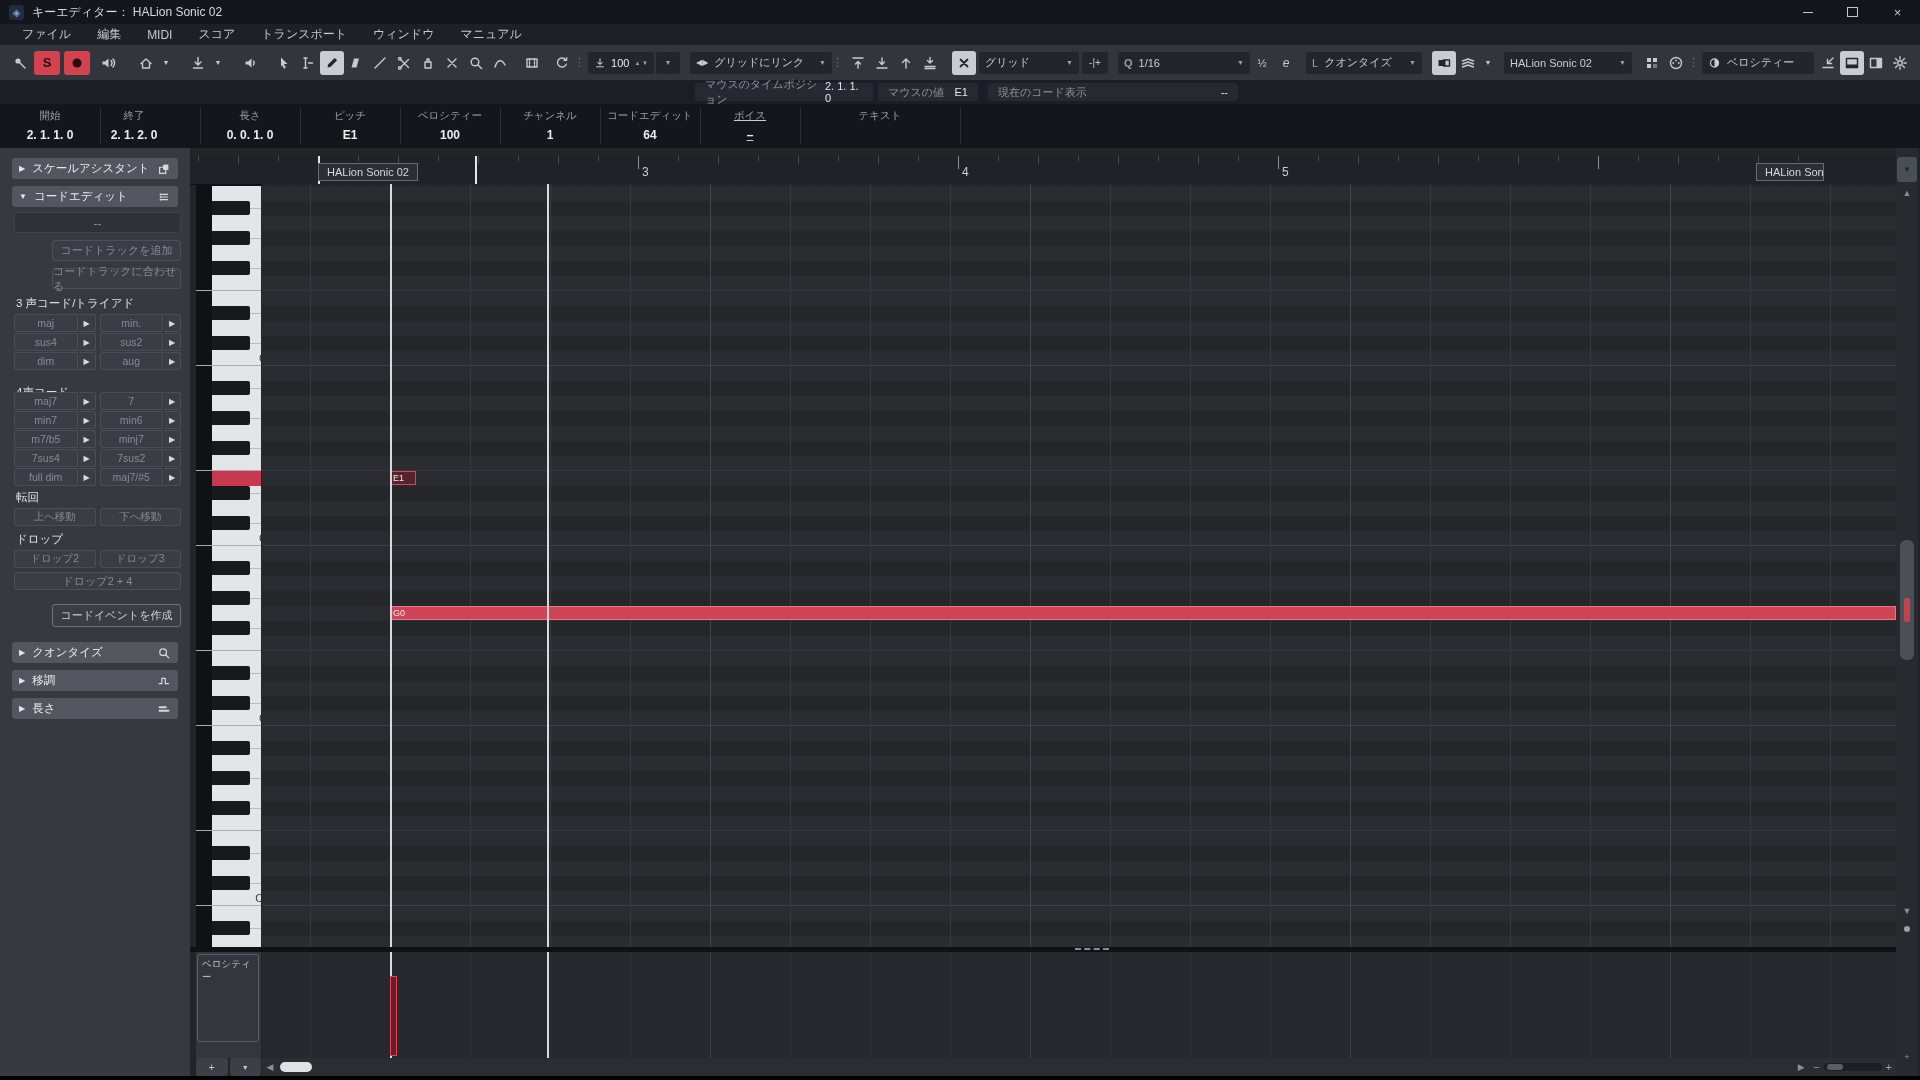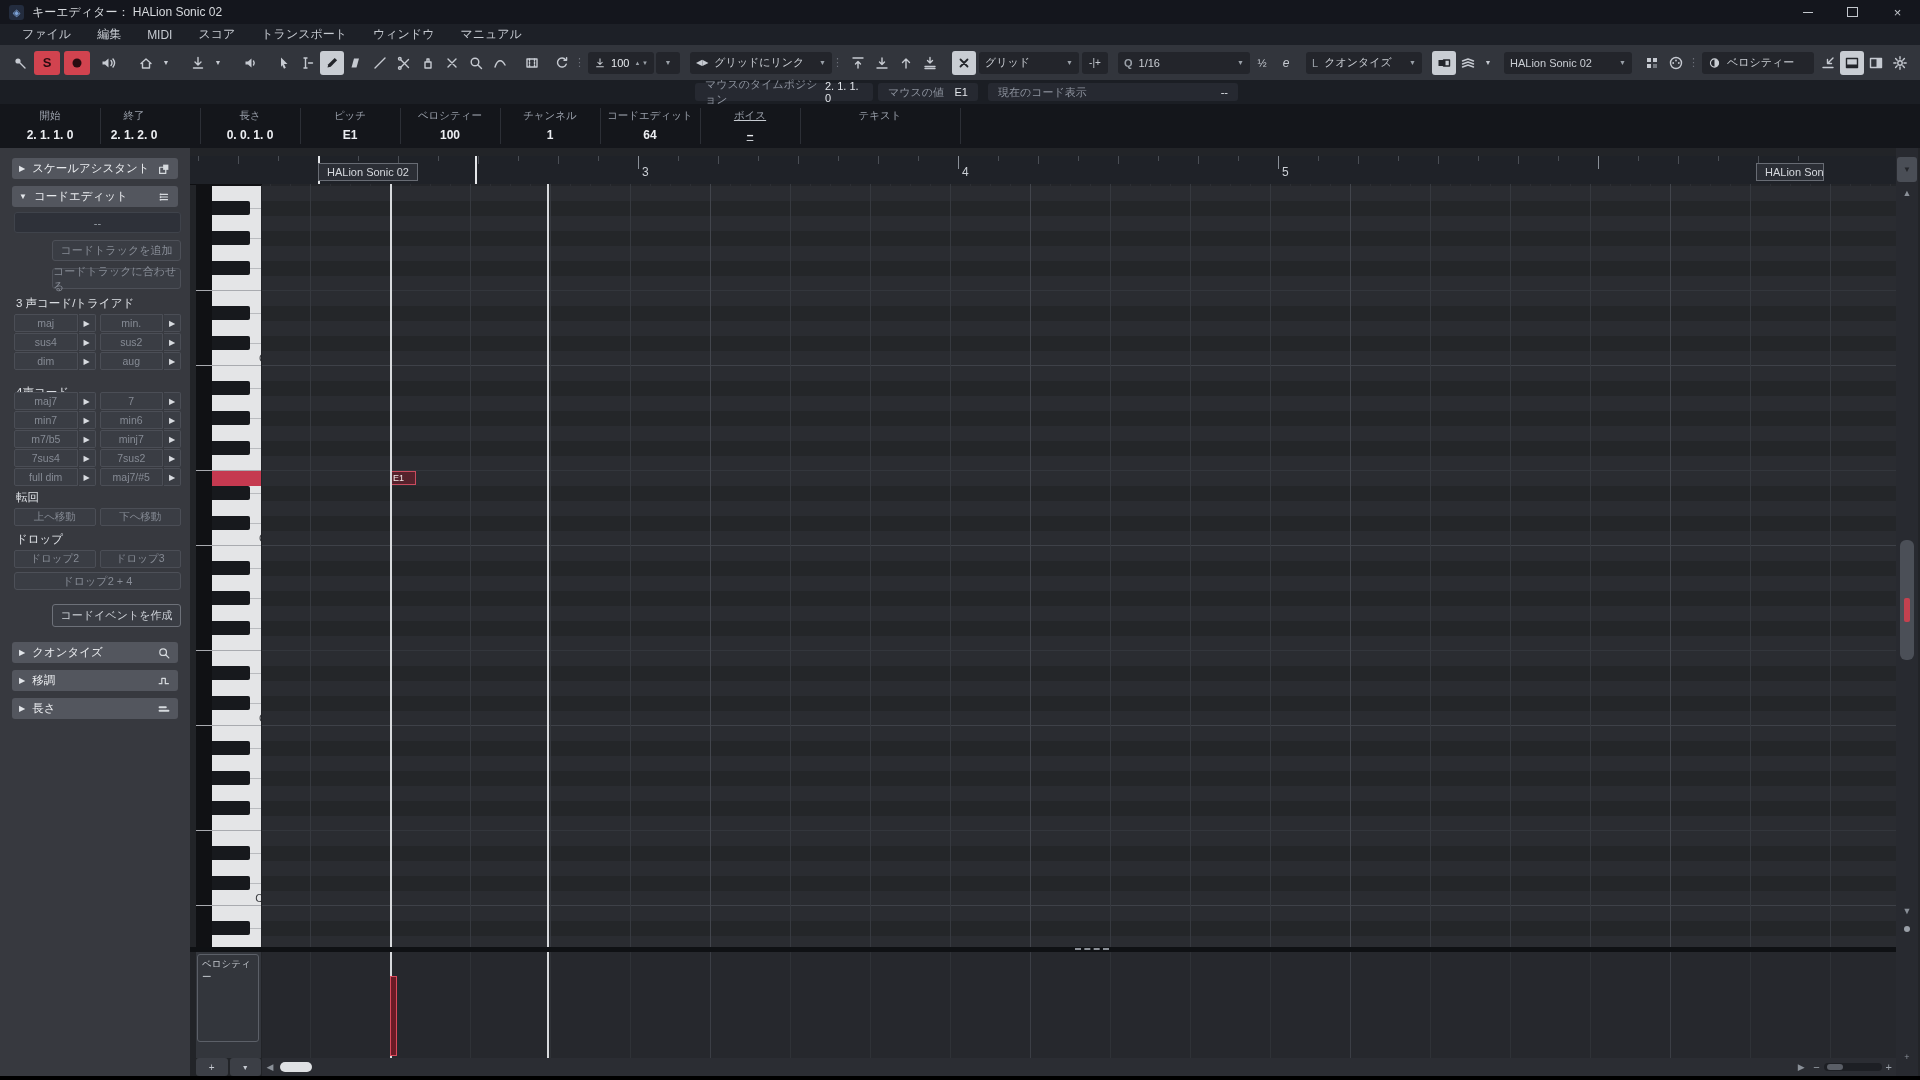--- a/index.html
+++ b/index.html
@@ -927,20 +927,21 @@
         <div class="vline" style="left: 928px; height: 763px; background: rgb(54, 57, 63);"></div>
         <div class="vline" style="left: 1008px; height: 763px; background: rgb(54, 57, 63);"></div>
         <div class="vline" style="left: 1088px; height: 763px; background: rgb(66, 69, 76);"></div>
         <div class="vline" style="left: 1168px; height: 763px; background: rgb(54, 57, 63);"></div>
         <div class="vline" style="left: 1248px; height: 763px; background: rgb(54, 57, 63);"></div>
         <div class="vline" style="left: 1328px; height: 763px; background: rgb(54, 57, 63);"></div>
         <div class="vline" style="left: 1408px; height: 763px; background: rgb(66, 69, 76);"></div>
         <div class="vline" style="left: 1488px; height: 763px; background: rgb(54, 57, 63);"></div>
         <div class="vline" style="left: 1568px; height: 763px; background: rgb(54, 57, 63);"></div>
         <div class="note sel" style="left: 128px; top: 287px; width: 26px;">E1</div>
+        <div class="note norm" style="left: 128px; top: 422px; width: 1506px;">G0</div>
         <div class="wline" style="left: 128px; height: 763px;"></div>
         <div class="wline" style="left: 285px; height: 763px;"></div>
       </div>
     <div id="divider">
         <div id="divhandle"></div>
       </div>
     <div id="vlanehead">
       <div id="vlanebox">
         <div class="lt">ベロシティー</div>
       </div>

